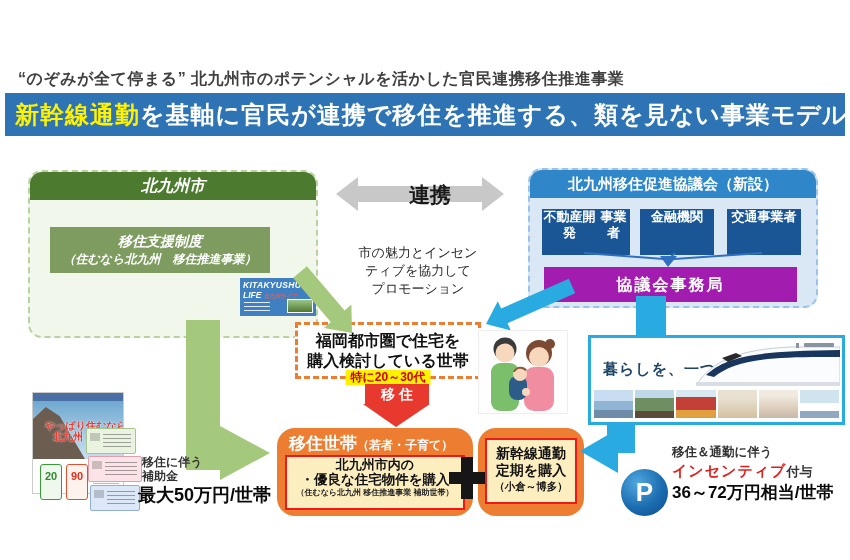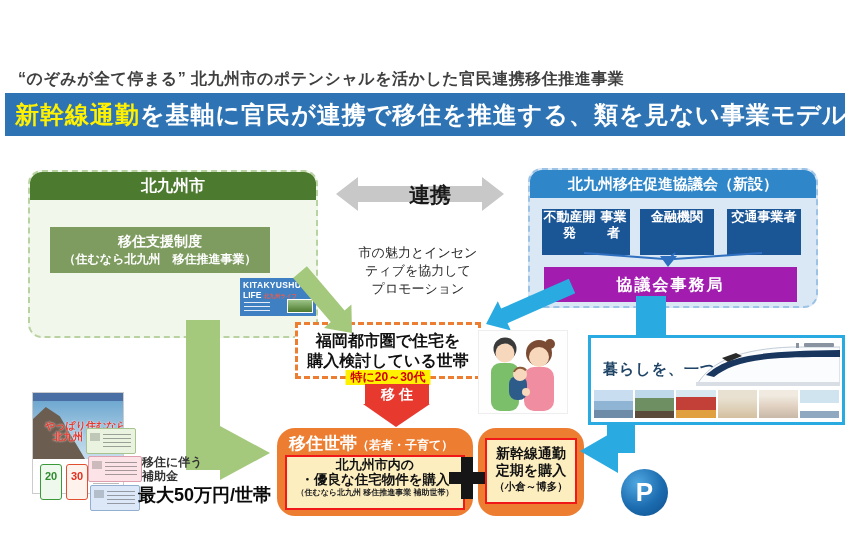--- a/index.html
+++ b/index.html
@@ -7,21 +7,21 @@
   #stage { position:relative; width:850px; height:560px; background:#fff; overflow:hidden; }
   .abs { position:absolute; }
   .sr { position:absolute; width:1px; height:1px; overflow:hidden; clip:rect(0 0 0 0); }
 
   .subtitle { left:18px; top:69px; font-size:16px; font-weight:bold; color:#404040; letter-spacing:.5px; white-space:nowrap; }
   .banner { left:5px; top:93px; width:840px; height:43px; background:#2E74B5; color:#fff;
             font-size:24px; font-weight:bold; line-height:43px; padding-left:10px; letter-spacing:1px; white-space:nowrap; }
   .banner .hl { color:#FFF100; }
 
   .city-box { left:28px; top:170px; width:290px; height:168px; background:#F2F7EC;
-              border:2px dashed #B9D2A1; border-radius:14px; }
+              border:2px dashed #B9D2A1; border-radius:14px;font-style:italic; }
   .city-header { left:0; top:0; width:286px; height:28px; background:#4C7A2E; border-radius:12px 12px 0 0;
                  color:#fff; font-weight:bold; font-size:16px; text-align:center; line-height:28px; }
   .city-program { left:20px; top:55px; width:220px; height:46px; background:#7E9C60; color:#fff; text-align:center; padding-top:5px; }
   .cp1 { font-size:14px; font-weight:bold; line-height:19px; }
   .cp2 { font-size:12px; font-weight:bold; line-height:16px; }
   .kl-badge { left:210px; top:106px; width:76px; height:38px; background:#3F80C3; color:#fff; padding:3px 3px; line-height:1; }
   .kl1 { font-size:8.5px; font-weight:bold; letter-spacing:.3px; }
   .kl2 { font-size:8.5px; font-weight:bold; margin-top:1px; }
   .kl-sub { font-size:5.5px; color:#E85C50; font-weight:bold; }
   .kl-lines { position:absolute; left:4px; bottom:5px; width:26px; height:9px;
@@ -172,21 +172,21 @@
   </div>
 
   <div class="abs poster">
     <div class="poster-band"></div>
     <div class="poster-photo">
       <div class="poster-rock"></div>
       <div class="poster-t1">やっぱり住むなら</div>
       <div class="poster-t2">北九州！</div>
     </div>
     <div class="stamp stamp1">20</div>
-    <div class="stamp stamp2">30</div>
+    <div class="stamp stamp2">90</div>
     <div class="poster-lines"></div>
   </div>
   <div class="abs tickets">
     <div class="ticket t1"></div>
     <div class="ticket t2"></div>
     <div class="ticket t3"></div>
   </div>
 
   <div class="abs target-box">
     <div>福岡都市圏で住宅を</div>
@@ -256,20 +256,25 @@
       <div class="ph-cell pc1"></div>
       <div class="ph-cell pc2"></div>
       <div class="ph-cell pc3"></div>
       <div class="ph-cell pc4"></div>
       <div class="ph-cell pc5"></div>
       <div class="ph-cell pc6"></div>
     </div>
   </div>
 
   <div class="abs p-icon">P</div>
+  <div class="abs incentive">
+    <div class="inc1">移住＆通勤に伴う</div>
+    <div class="inc2"><span class="inc-hl">インセンティブ</span><span class="inc-sfx">付与</span></div>
+    <div class="inc3">36～72万円相当/世帯</div>
+  </div>
 
   <svg class="abs overlay" width="850" height="560" viewBox="0 0 850 560">
     <polygon points="336,194 358,177 358,186 482,186 482,177 504,194 482,211 482,202 358,202 358,211" fill="#C8C8C8"></polygon>
     <rect x="186" y="320" width="34" height="150" fill="#A5C97C"></rect>
     <polygon points="220,426 270,453 220,480" fill="#A5C97C"></polygon>
     <polygon points="293.1,277.9 306.9,266.2 344.6,310.4 351.4,304.5 352,333 324,327.9 330.8,322.1" fill="#A5C97C"></polygon>
     <polygon points="568.8,278.7 501.1,308.6 497.8,301.3 486,324 510.8,330.5 507.5,323.2 575.2,293.3" fill="#29ABE2"></polygon>
     <rect x="636" y="296" width="30" height="41" fill="#29ABE2"></rect>
     <rect x="607" y="423" width="28" height="30" fill="#29ABE2"></rect>
     <polygon points="580,451 618,429 618,473" fill="#29ABE2"></polygon>

